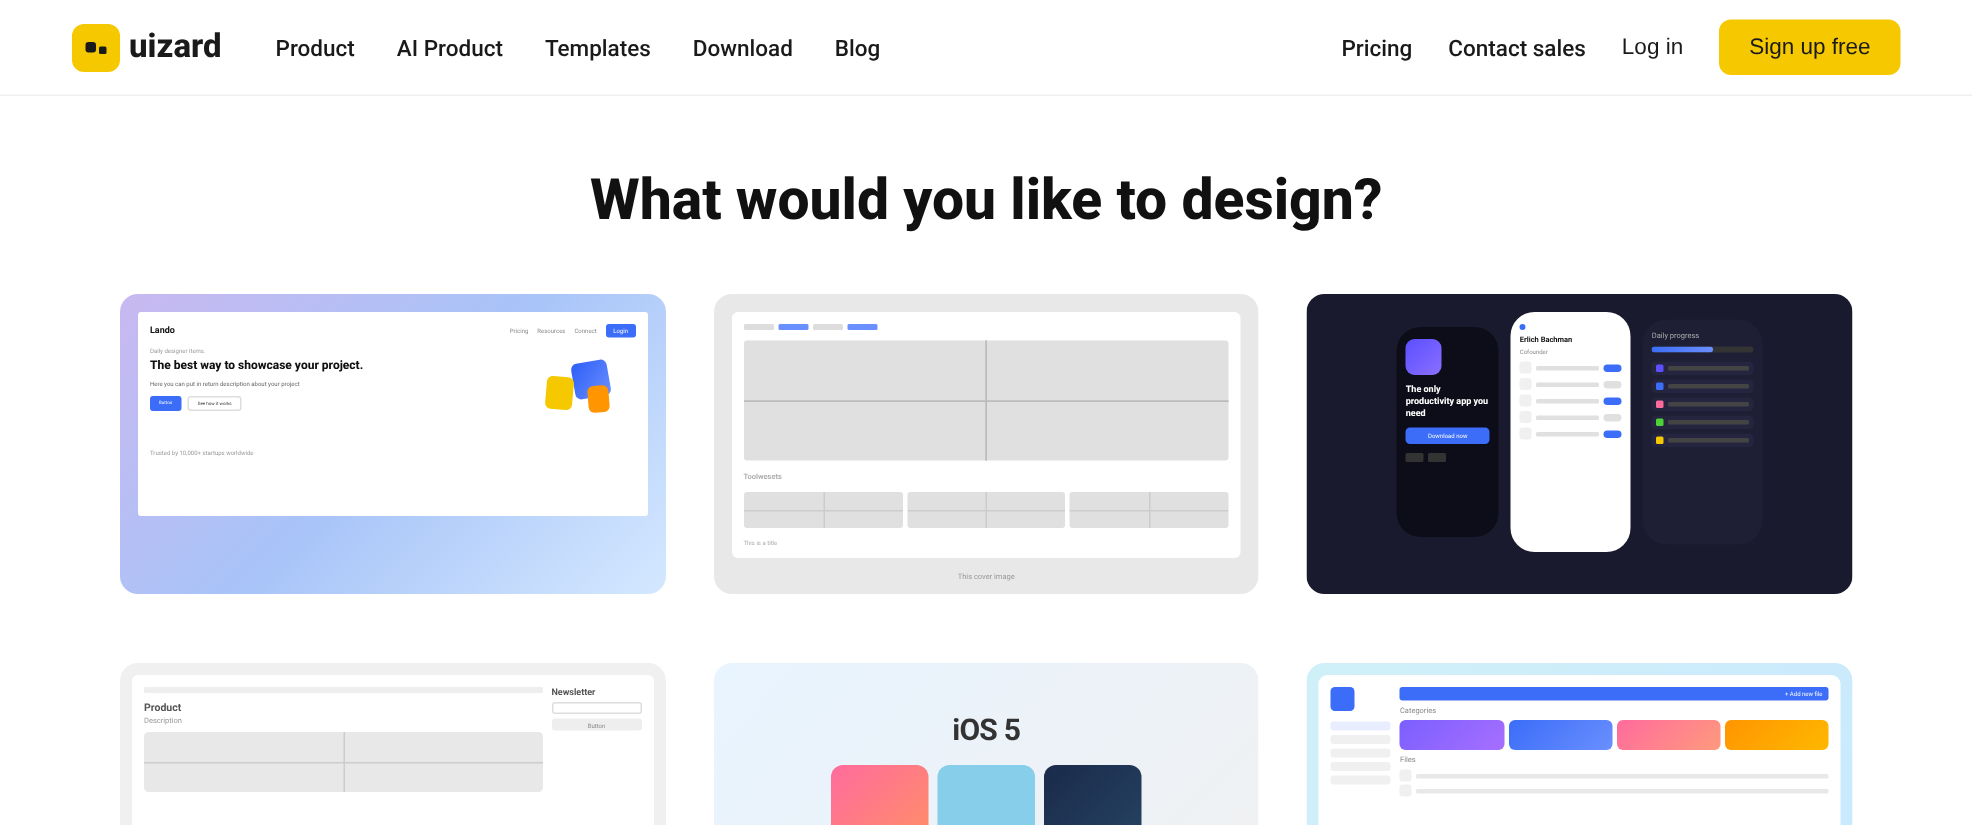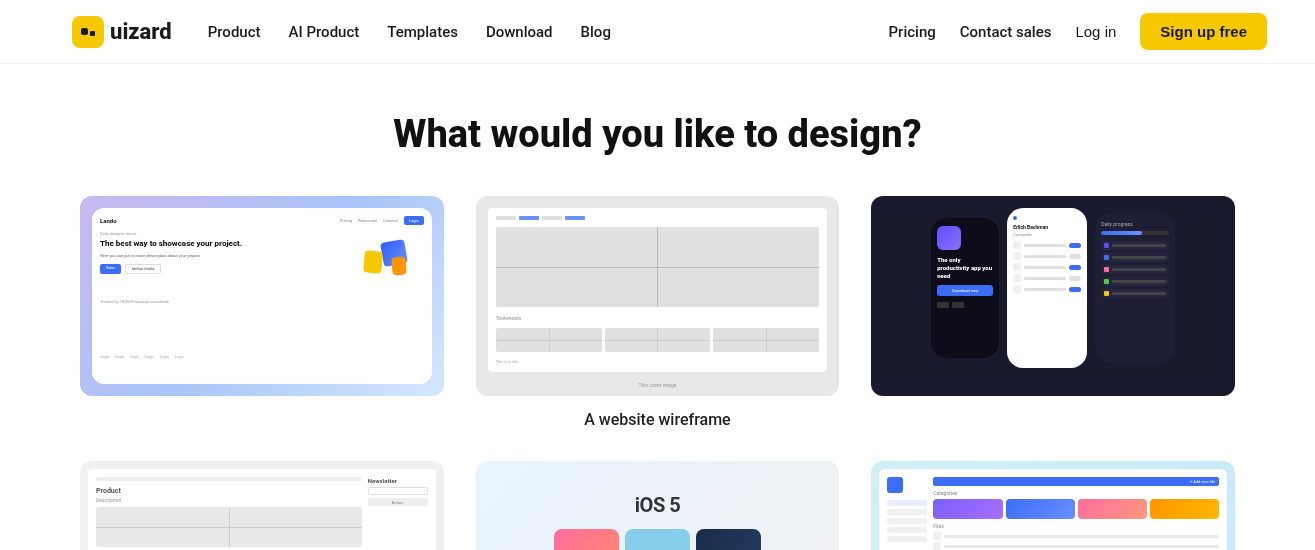--- a/index.html
+++ b/index.html
@@ -4,32 +4,32 @@
   <style>
     * { margin: 0; padding: 0; box-sizing: border-box; }
     body { font-family: -apple-system, BlinkMacSystemFont, 'Segoe UI', Roboto, sans-serif; background: #fff; width: 1315px; overflow-x: hidden; }
 
     
     nav {
       display: flex; align-items: center; justify-content: space-between;
       padding: 0 48px; height: 64px; border-bottom: 1px solid #f0f0f0;
       position: sticky; top: 0; background: #fff; z-index: 100;
     }
-    .nav-left { display: flex; align-items: center; gap: 36px; margin-left: 24px; }
+    .nav-left { display: flex; align-items: center; gap: 36px; }
     .logo { display: flex; align-items: center; gap: 6px; font-size: 22px; font-weight: 800; color: #1a1a1a; text-decoration: none; }
     .logo-icon {
       width: 32px; height: 32px; background: #f5c800; border-radius: 8px;
       display: flex; align-items: center; justify-content: center; font-size: 16px;
     }
     .nav-links { display: flex; align-items: center; gap: 28px; }
     .nav-link { font-size: 15px; color: #1a1a1a; text-decoration: none; font-weight: 500; cursor: pointer; }
     .nav-right { display: flex; align-items: center; gap: 24px; }
     .btn-signup {
       background: #f5c800; color: #1a1a1a; border: none; border-radius: 8px;
-      padding: 10px 20px; font-size: 15px; font-weight: 700; cursor: pointer;
+      padding: 10px 20px; font-size: 15px; font-weight: 400; cursor: pointer;
     }
     .btn-login { font-size: 15px; color: #1a1a1a; background: none; border: none; cursor: pointer; font-weight: 500; }
 
     
     main { padding: 48px 80px 40px; }
     .page-title {
       text-align: center; font-size: 38px; font-weight: 800; color: #111; margin-bottom: 40px;
     }
 
     
@@ -42,21 +42,21 @@
       height: 200px; position: relative;
     }
     .card-label { text-align: center; font-size: 16px; color: #222; font-weight: 500; }
 
     
     .card-startup {
       background: linear-gradient(135deg, #c8b8f0 0%, #a8c4f8 50%, #d4e8ff 100%);
       height: 200px; position: relative; overflow: hidden;
     }
     .card-startup-inner {
-      margin: 12px; background: #fff; border-radius: 12px; height: 176px;
+      margin: 12px; background: #fff; border-radius: 2px; height: 136px;
       padding: 8px; overflow: hidden;
     }
     .startup-nav { display: flex; justify-content: space-between; align-items: center; margin-bottom: 6px; }
     .startup-nav-btn { background: #3b6df8; color: #fff; font-size: 4px; padding: 2px 5px; border-radius: 2px; }
     .startup-hero { display: flex; gap: 6px; align-items: flex-start; }
     .startup-text { flex: 1; }
     .startup-headline { font-size: 8px; font-weight: 800; color: #111; line-height: 1.2; margin-bottom: 4px; }
     .startup-sub { font-size: 4px; color: #666; margin-bottom: 6px; }
     .startup-btns { display: flex; gap: 4px; }
     .startup-btn1 { background: #3b6df8; color: #fff; font-size: 3px; padding: 2px 6px; border-radius: 2px; }
@@ -268,21 +268,20 @@
                 <div class="wf-grid-x"></div>
               </div>
             </div>
             <div style="margin-top:3px;font-size:4px;color:#aaa;">This is a title</div>
           </div>
           <div style="font-size:5px;color:#999;text-align:center;margin-top:4px;">
             <span>This cover image</span>
           </div>
         </div>
       </div>
-      <div class="card-label">A website wireframe</div>
     </div>
 
     <div class="design-card">
       <div class="card-image">
         <div class="card-productivity">
 
           <div class="phone-dark">
             <div class="phone-header">
               <div class="ph-icon"></div>
               <div class="ph-title">The only productivity app you need</div>

